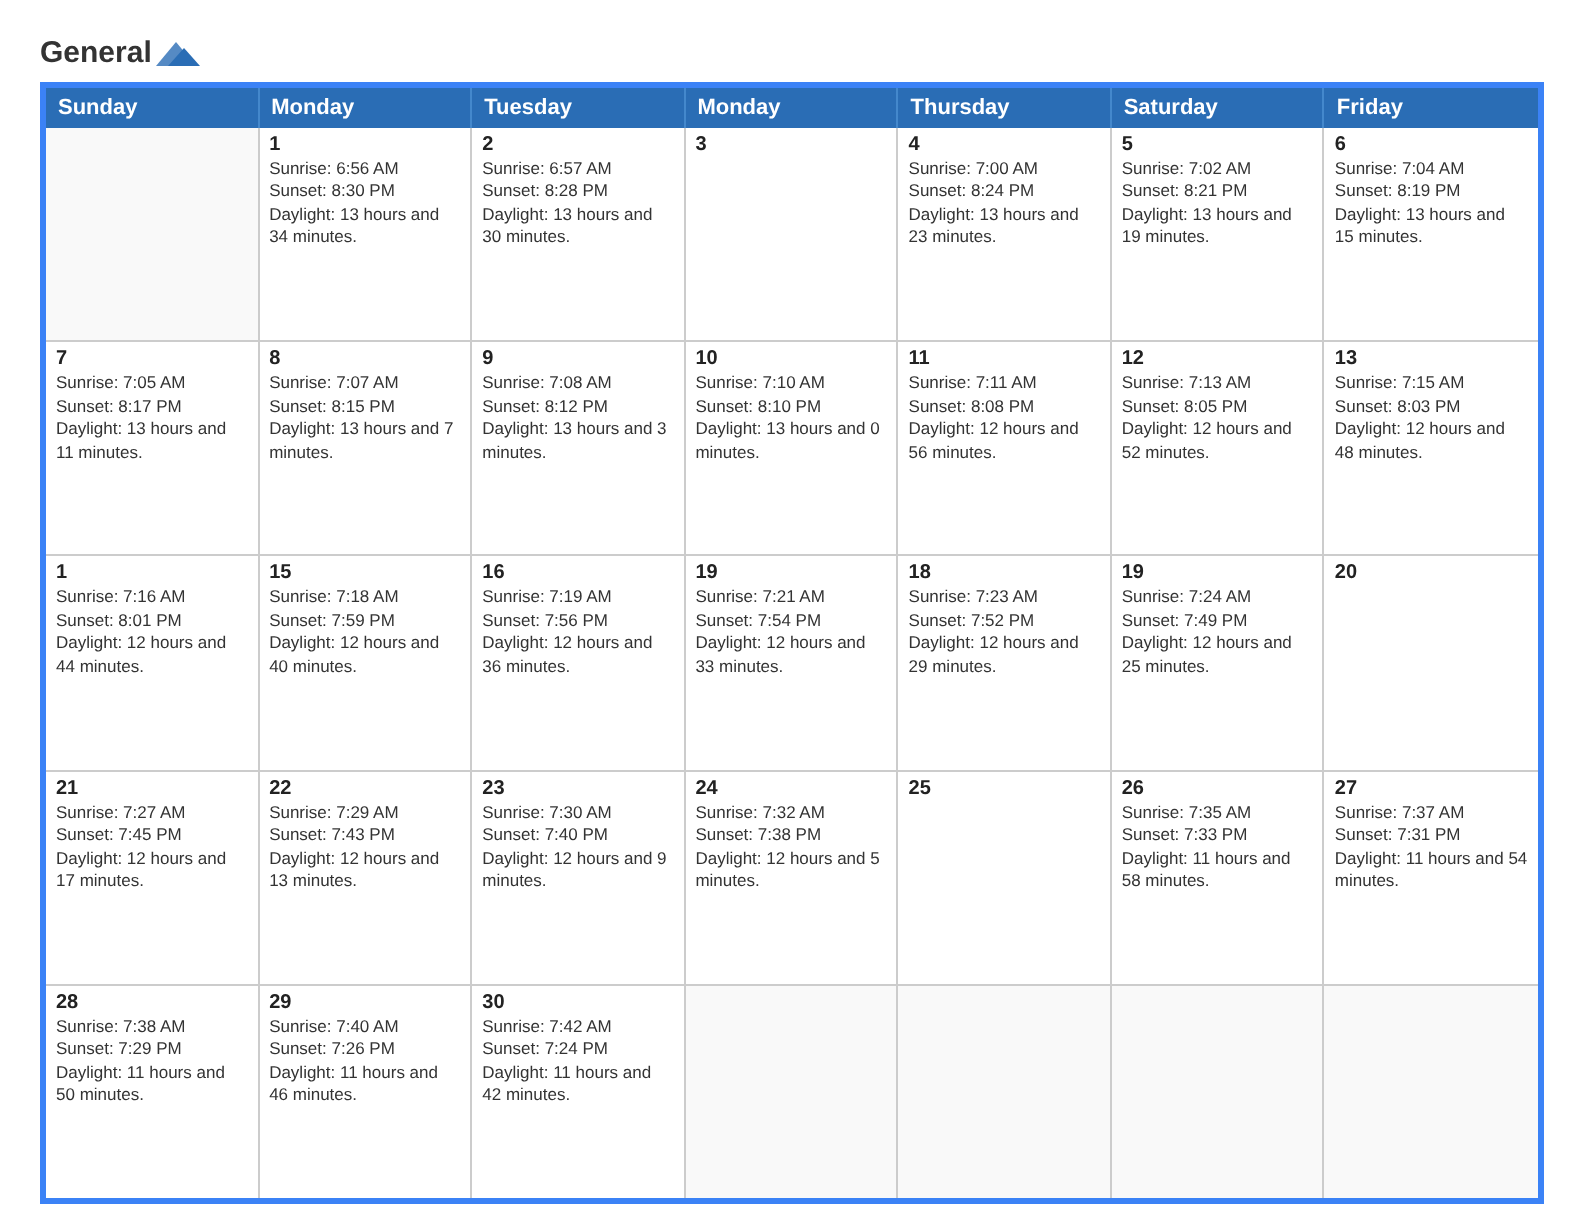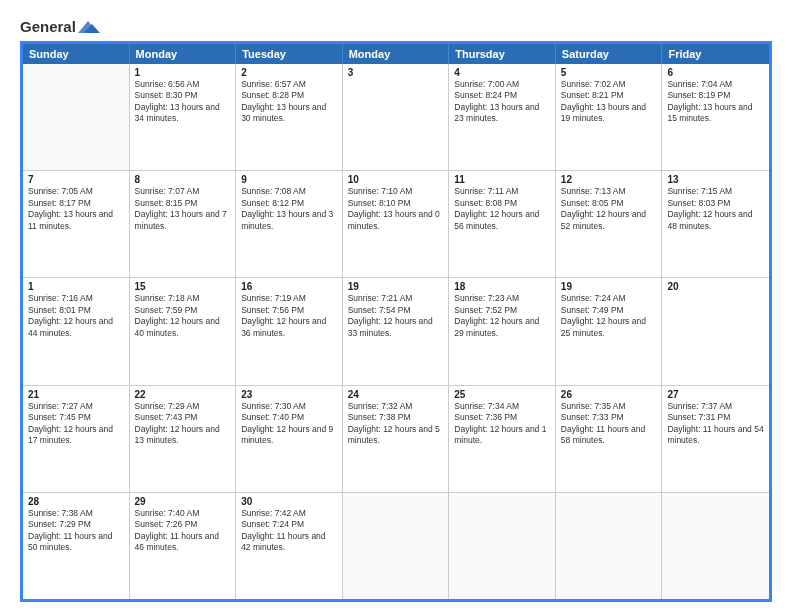--- a/index.html
+++ b/index.html
@@ -227,21 +227,20 @@
           <div class="cal-cell">
             <span class="day-num">23</span>
             <div class="cell-text">Sunrise: 7:30 AM<br>Sunset: 7:40 PM<br>Daylight: 12 hours and 9 minutes.</div>
           </div>
           <div class="cal-cell">
             <span class="day-num">24</span>
             <div class="cell-text">Sunrise: 7:32 AM<br>Sunset: 7:38 PM<br>Daylight: 12 hours and 5 minutes.</div>
           </div>
           <div class="cal-cell">
             <span class="day-num">25</span>
-            <div class="cell-text">Sunrise: 7:34 AM<br>Sunset: 7:36 PM<br>Daylight: 12 hours and 1 minute.</div>
           </div>
           <div class="cal-cell">
             <span class="day-num">26</span>
             <div class="cell-text">Sunrise: 7:35 AM<br>Sunset: 7:33 PM<br>Daylight: 11 hours and 58 minutes.</div>
           </div>
           <div class="cal-cell">
             <span class="day-num">27</span>
             <div class="cell-text">Sunrise: 7:37 AM<br>Sunset: 7:31 PM<br>Daylight: 11 hours and 54 minutes.</div>
           </div>
         </div>

